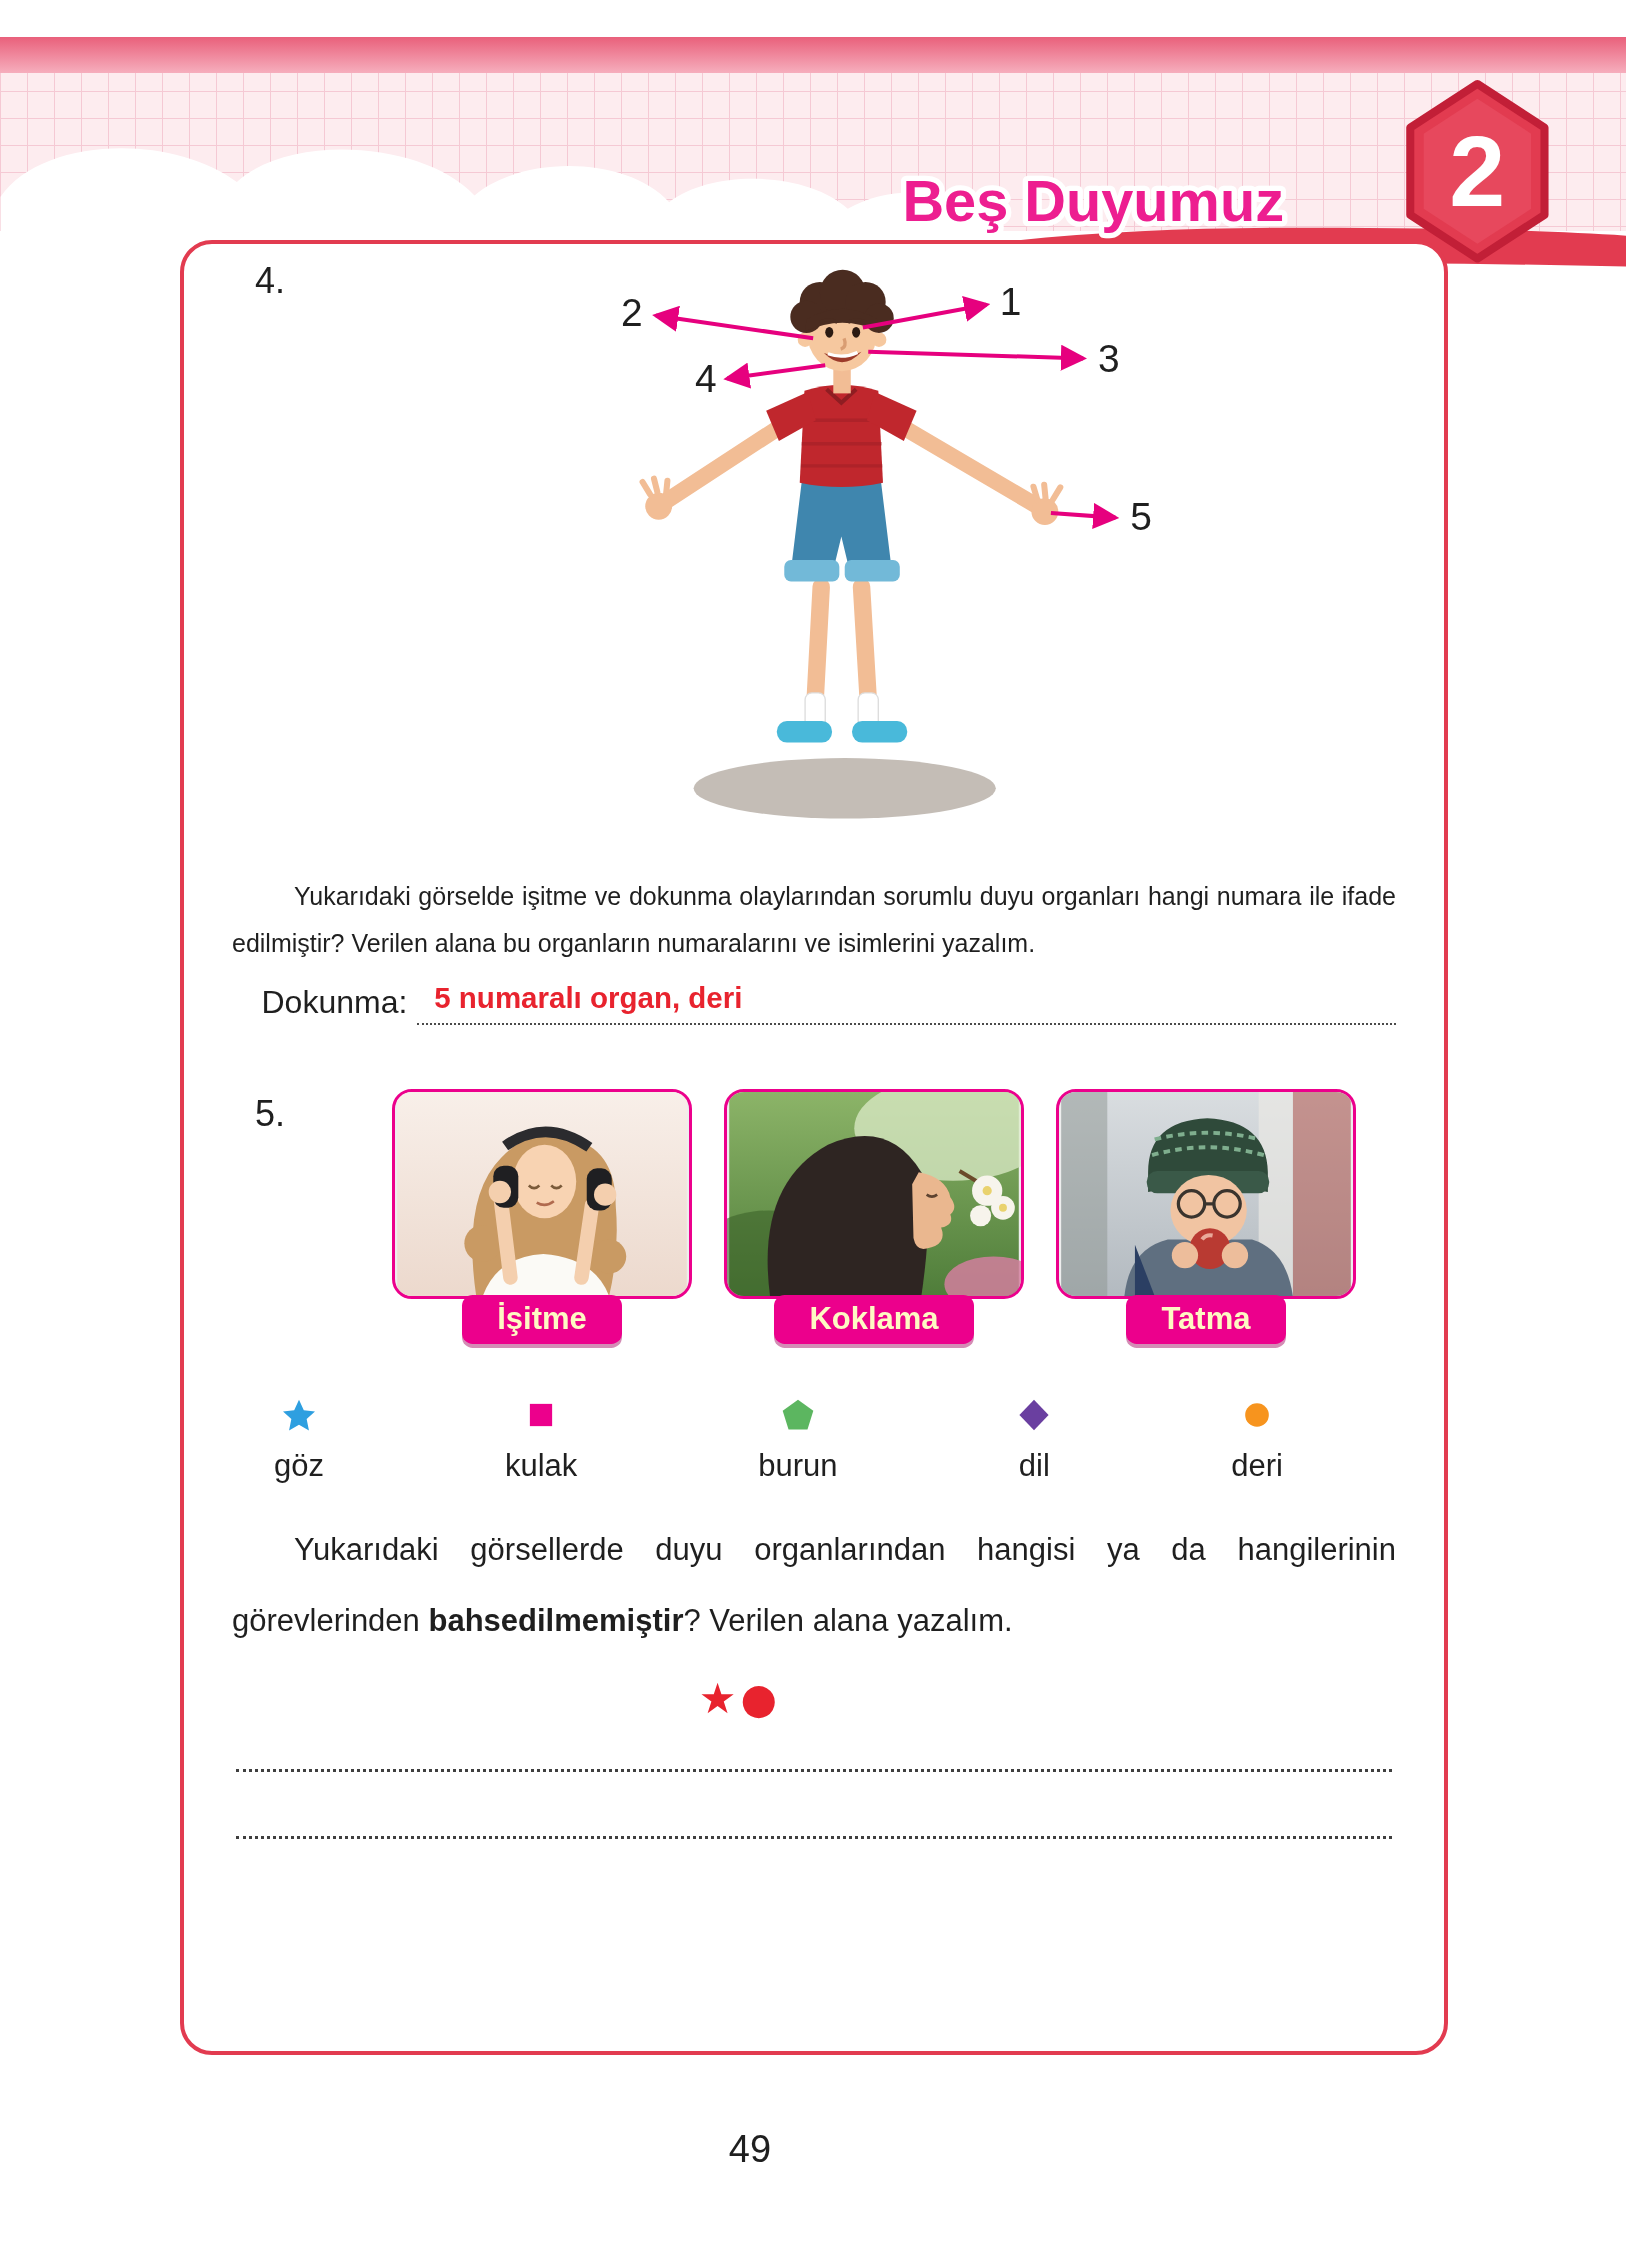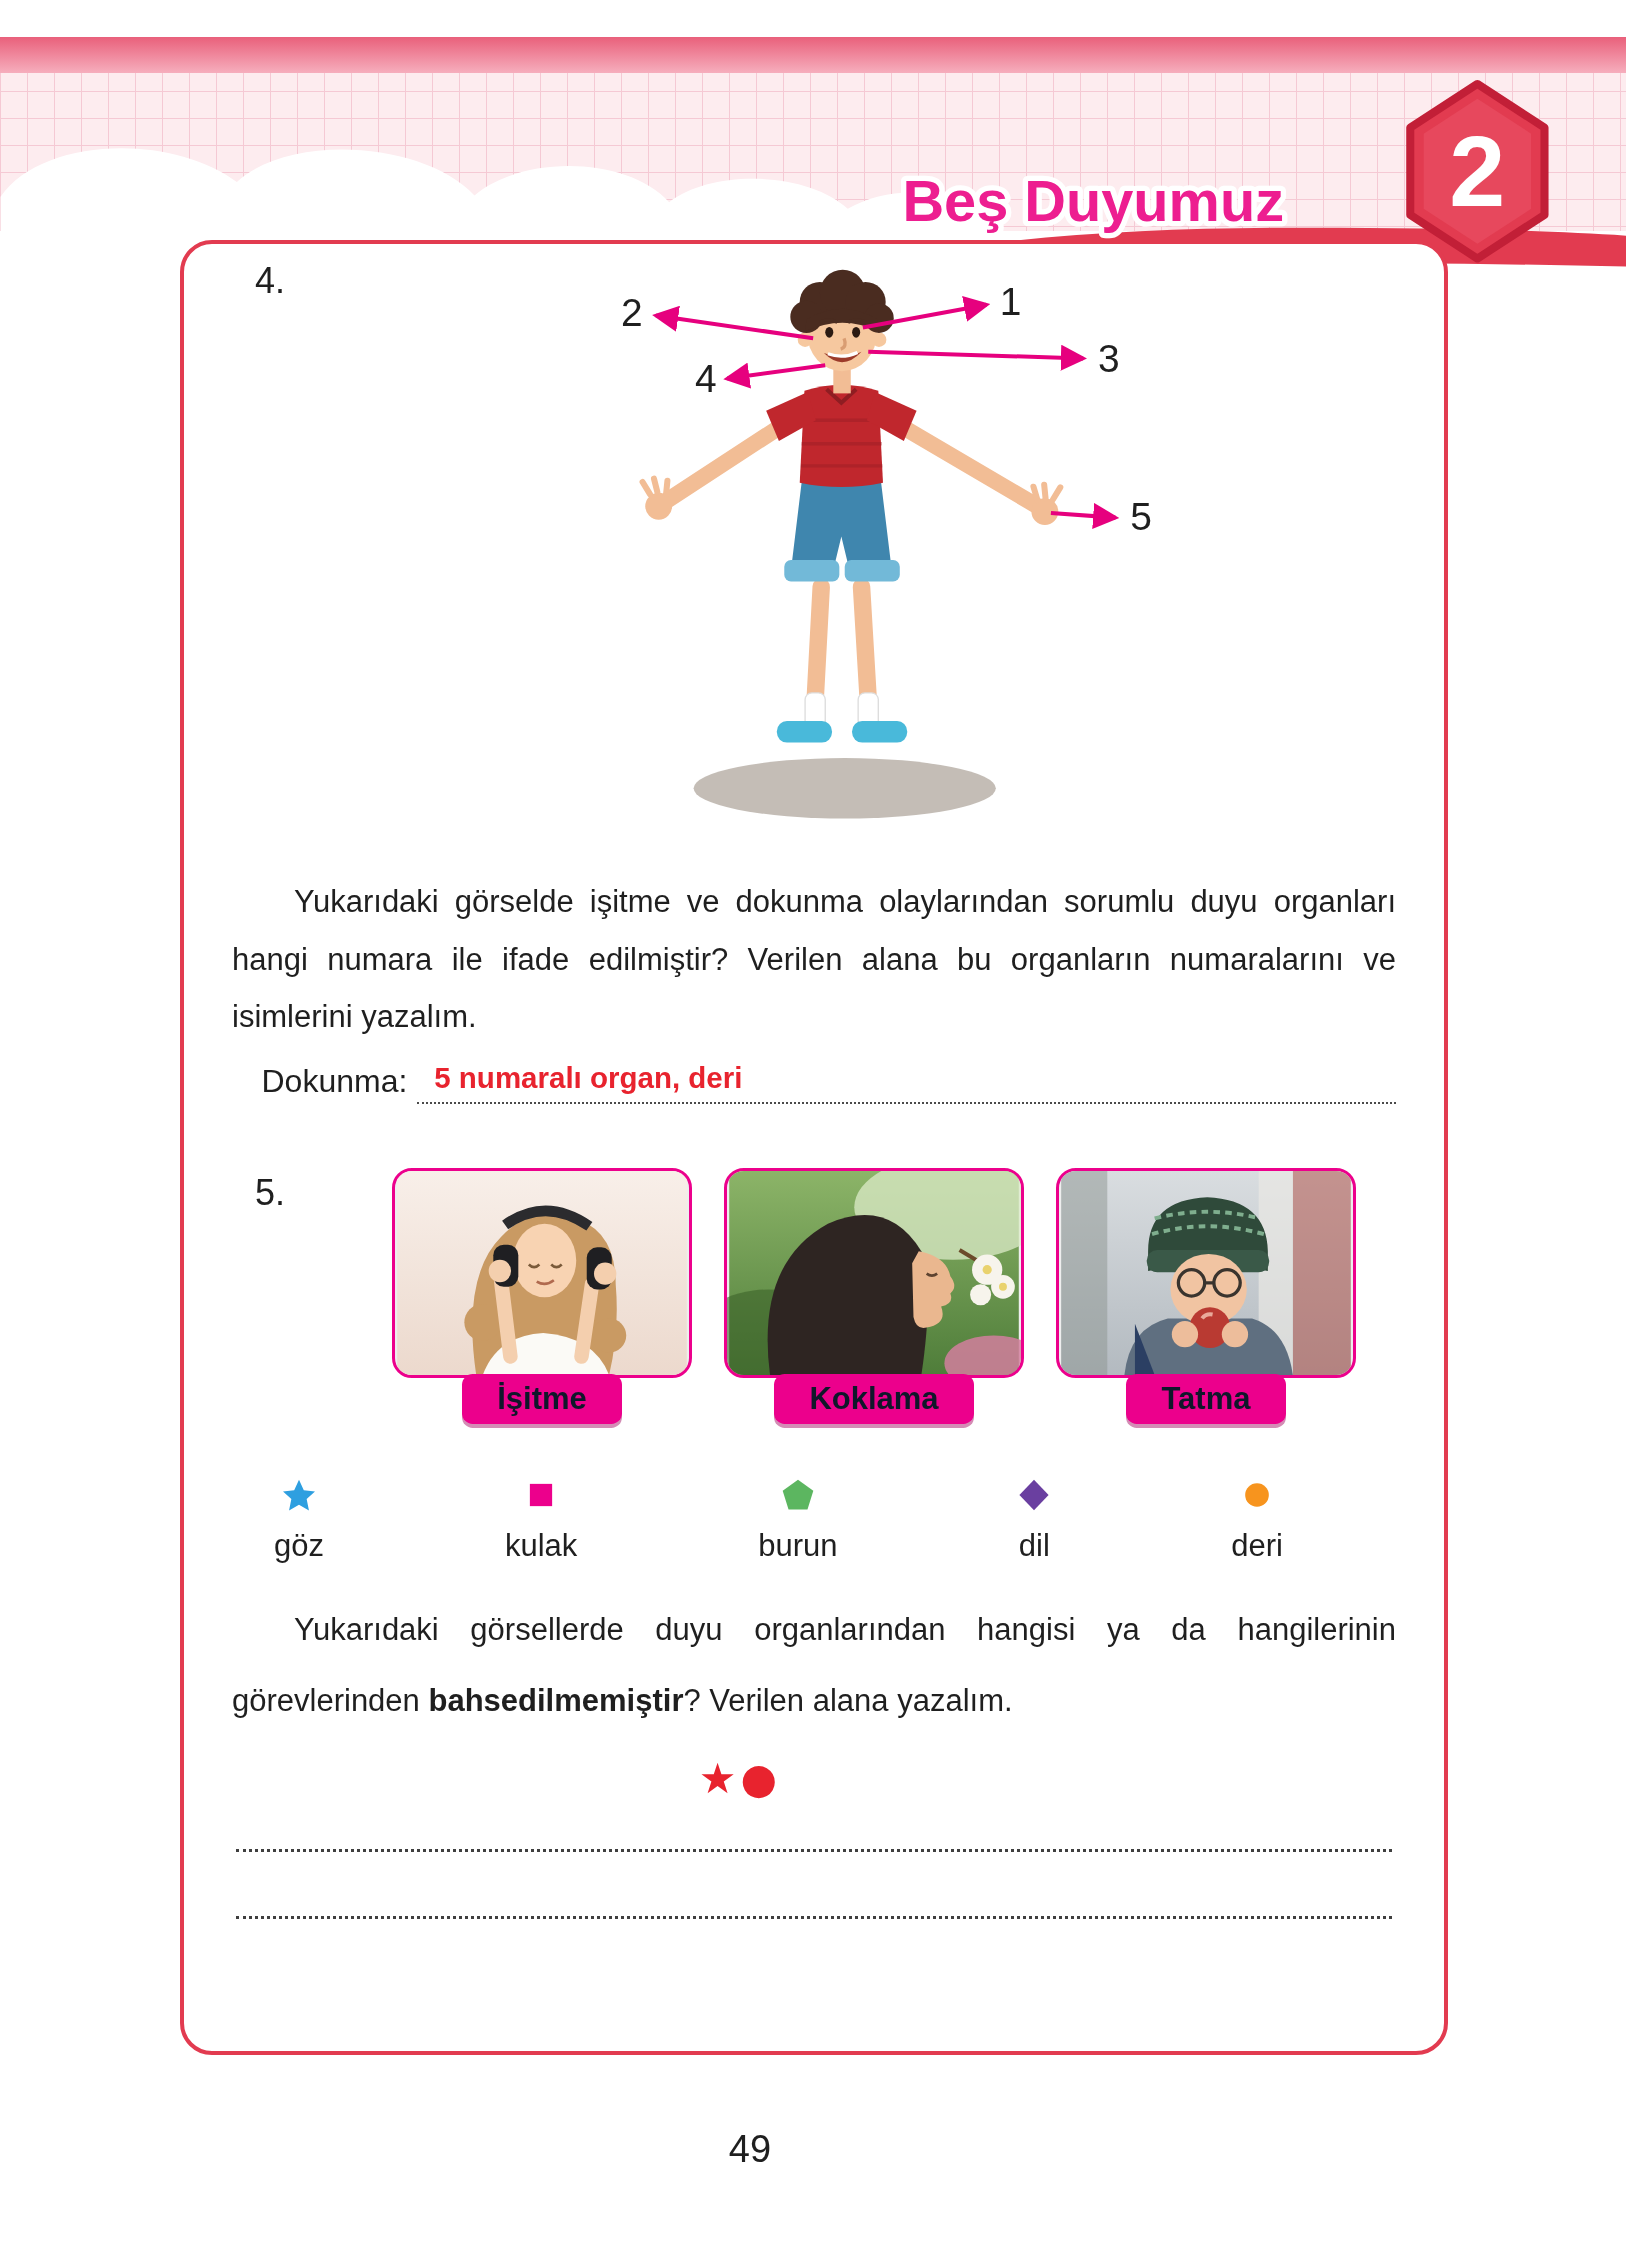--- a/index.html
+++ b/index.html
@@ -18,38 +18,38 @@
 
   
   .card{position:absolute;left:180px;top:240px;width:1268px;height:1815px;box-sizing:border-box;
         background:#fff;border:4px solid var(--red,#e23b50);border-radius:32px;padding:19px 48px;}
 
   .qnum{font-size:36px;color:#1f1f1f;}
   .q4{position:relative;}
   .q4 .qnum{position:absolute;left:23px;top:9.4px;}
   .boy-svg{display:block;margin:-12px auto 0 auto;}
 
-  .para{font-size:31px;line-height:1.86;text-align:justify;text-indent:62px;margin:31px 0 0 0;}
+  .para{font-size:25px;line-height:1.86;text-align:justify;text-indent:62px;margin:31px 0 0 0;}
   .para2{font-size:31px;line-height:2.3;text-align:justify;text-indent:62px;margin:29.5px 0 0 0;}
   .para2 b{font-weight:bold;}
 
   .answer-row{display:flex;align-items:flex-end;margin:17.5px 0 0 29.5px;}
   .answer-row .lbl{font-size:32px;white-space:nowrap;padding-bottom:4px;}
   .fill-line{flex:1;border-bottom:2.7px dotted #4a4a4a;margin-left:9.4px;padding:0 0 2.7px 17.5px;}
   .answer-text{color:var(--answer-red,#e8232e);font-weight:bold;font-size:29.5px;display:inline-block;transform:translateY(-5.4px);}
 
   .q5{position:relative;margin-top:64px;}
   .q5 .qnum{position:absolute;left:23px;top:4px;}
   .photos{display:flex;gap:32px;margin-left:160px;}
   .photo-card{display:flex;flex-direction:column;align-items:center;}
   .photo{width:300px;height:210px;border:3.4px solid var(--accent,#ec008c);border-radius:20px;
          overflow:hidden;box-sizing:border-box;background:#eee;}
   .photo svg{display:block;width:100%;height:100%;}
   .photo-label{position:relative;z-index:2;margin-top:-4px;background:var(--accent,#ec008c);
-    color:#0f172a;font-weight:bold;font-size:31px;padding:6.7px 35px;border-radius:10.7px;
+    color:#fef9c3;font-weight:bold;font-size:31px;padding:6.7px 35px;border-radius:10.7px;
     box-shadow:0 4px 0 rgba(160,0,90,.45);}
 
   .legend{display:flex;justify-content:space-between;align-items:center;
           margin-top:55px;padding:0 113px 0 42px;}
   .legend-item{display:flex;align-items:center;gap:17.5px;flex-direction:column;}
   .legend-item .txt{font-size:31px;}
 
   .symbols{font-family:"DejaVu Sans",sans-serif;color:var(--answer-red,#e8232e);
            font-size:42px;text-align:center;padding-right:148px;margin-top:17.5px;letter-spacing:4px;}
 

